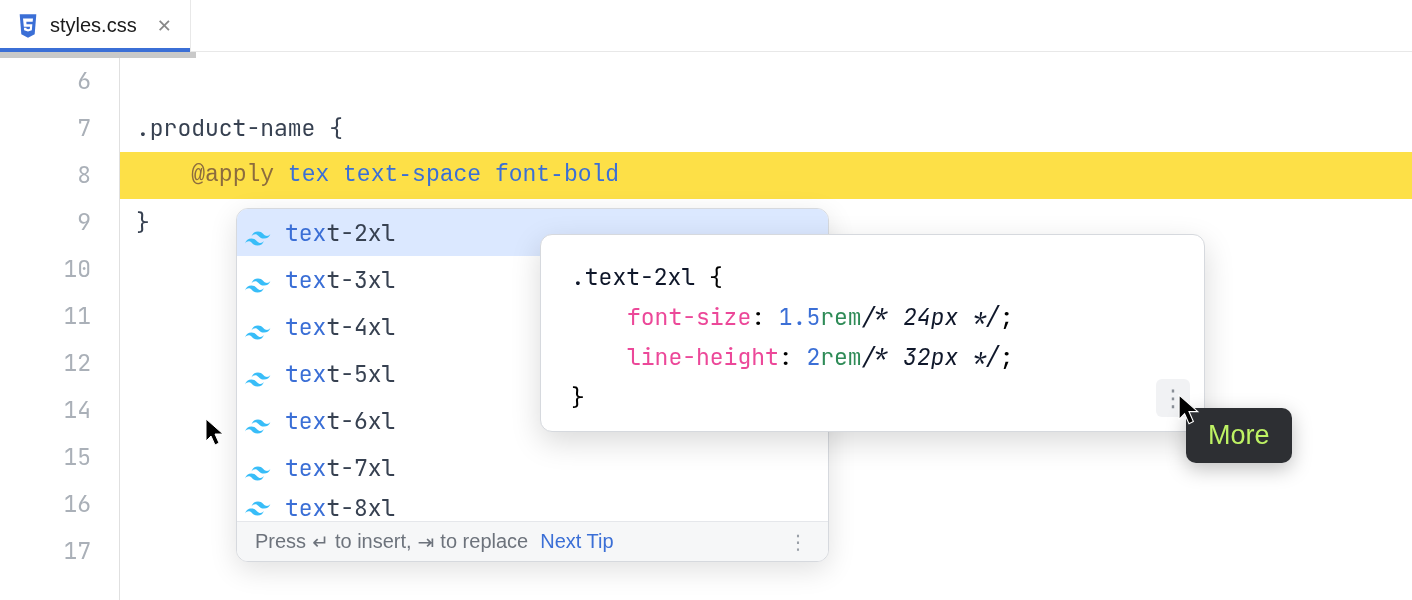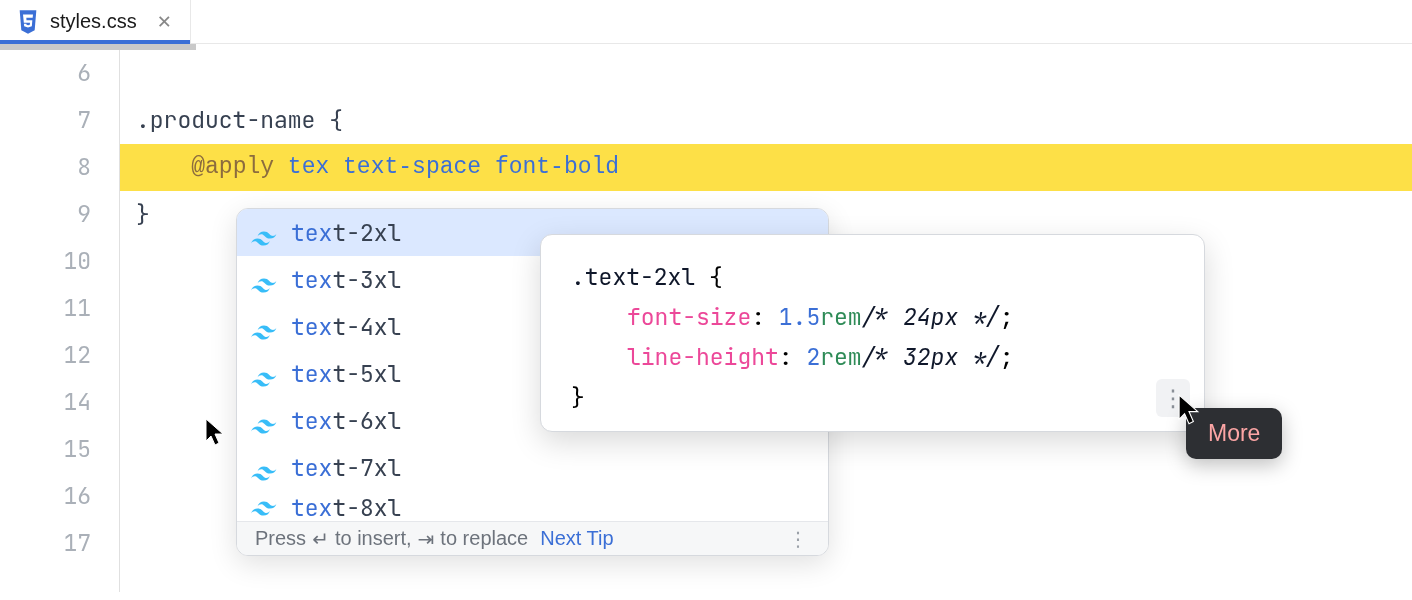--- a/index.html
+++ b/index.html
@@ -9,21 +9,21 @@
   width: 1412px;
   height: 600px;
   overflow: hidden;
   position: relative;
 }
 .mono { font-family: "JetBrains Mono", "Fira Code", Menlo, Consolas, monospace; }
 
 
 .tab-bar {
   display: flex;
-  height: 44px;
+  height: 52px;
   border-bottom: 1px solid #e8e8e8;
   align-items: stretch;
 }
 .tab {
   display: flex;
   align-items: center;
   padding: 0 18px;
   gap: 12px;
   border-right: 1px solid #e8e8e8;
   position: relative;
@@ -81,33 +81,33 @@
   border: 1px solid #d6d9de;
   border-radius: 12px;
   box-shadow: 0 8px 28px rgba(0,0,0,0.12);
   overflow: hidden;
 }
 .ac-list { }
 .ac-item {
   display: flex;
   align-items: center;
   height: 47px;
-  padding: 0 14px;
+  padding: 0 8px;
   gap: 14px;
   font-size: 23px;
 }
 .ac-item.selected { background: #dbe8ff; }
 .ac-item.partial { height: 30px; overflow:hidden; align-items:flex-start; padding-top:2px;}
 .tw-icon { width: 26px; height: 18px; flex-shrink: 0; }
 .ac-match { color: #3b6fd6; }
 .ac-rest { color: #374151; }
 .ac-footer {
   display: flex;
   align-items: center;
-  height: 34px;
+  height: 40px;
   padding: 16px 18px;
   background: #f6f7f8;
   border-top: 1px solid #e5e7eb;
   font-size: 20px;
   color: #6d737c;
   gap: 6px;
 }
 .ac-footer .link { color: #3b6fd6; margin-left: 6px; }
 .ac-footer .kebab { margin-left: auto; color: #9aa0a8; letter-spacing: 2px; }
 
@@ -138,22 +138,22 @@
   border-radius: 6px;
   display:flex; align-items:center; justify-content:center;
   color:#8a8f97;
 }
 
 
 .tooltip {
   position: absolute;
   left: 1186px; top: 408px;
   background: #2d2f33;
-  color: #fca5a5;
-  font-size: 23px;
+  color: #bef264;
+  font-size: 27px;
   padding: 12px 22px;
   border-radius: 10px;
   box-shadow: 0 6px 20px rgba(0,0,0,0.25);
 }
 
 
 .cursor-default {
   position: absolute; left: 205px; top: 418px;
   width: 20px; height: 28px;
 }

